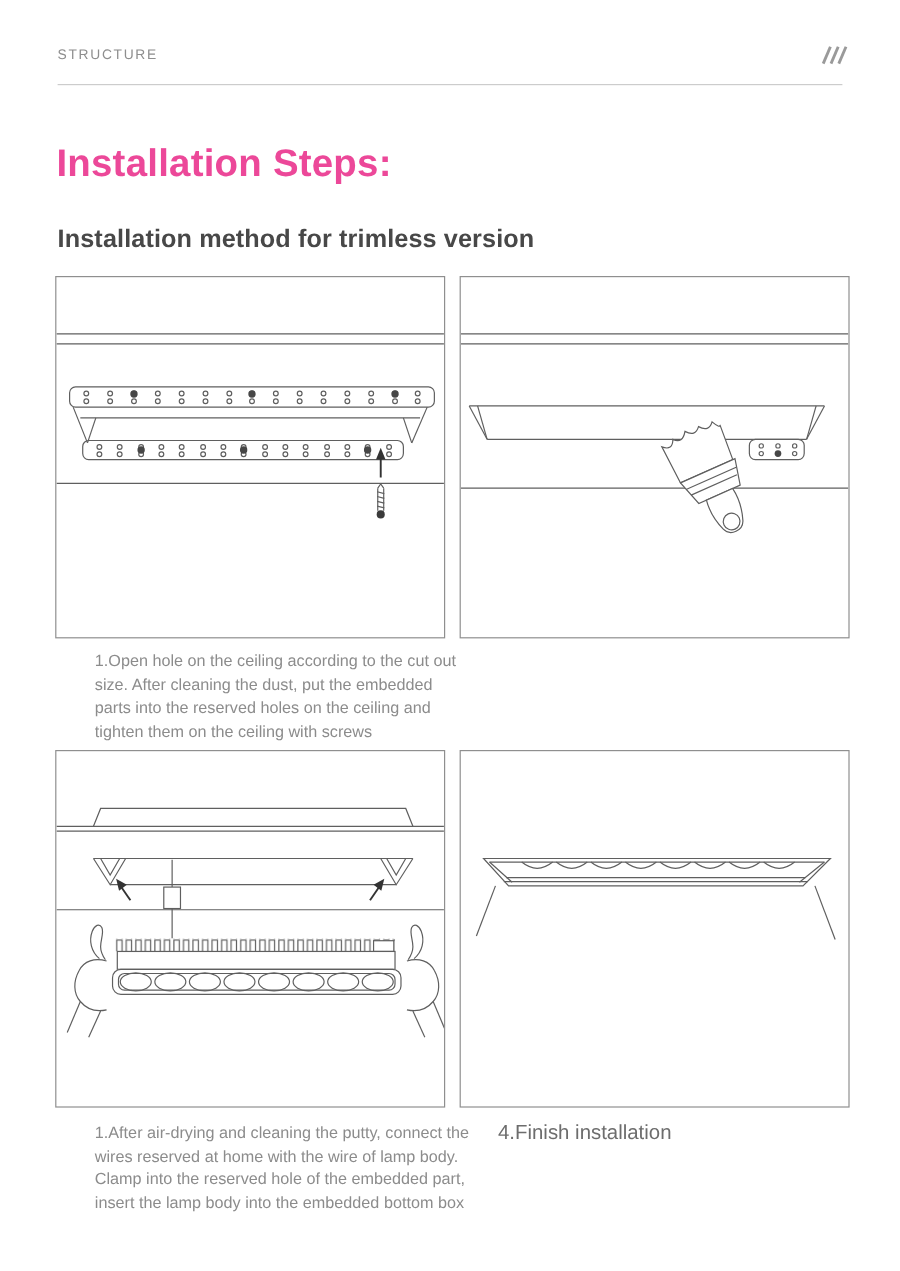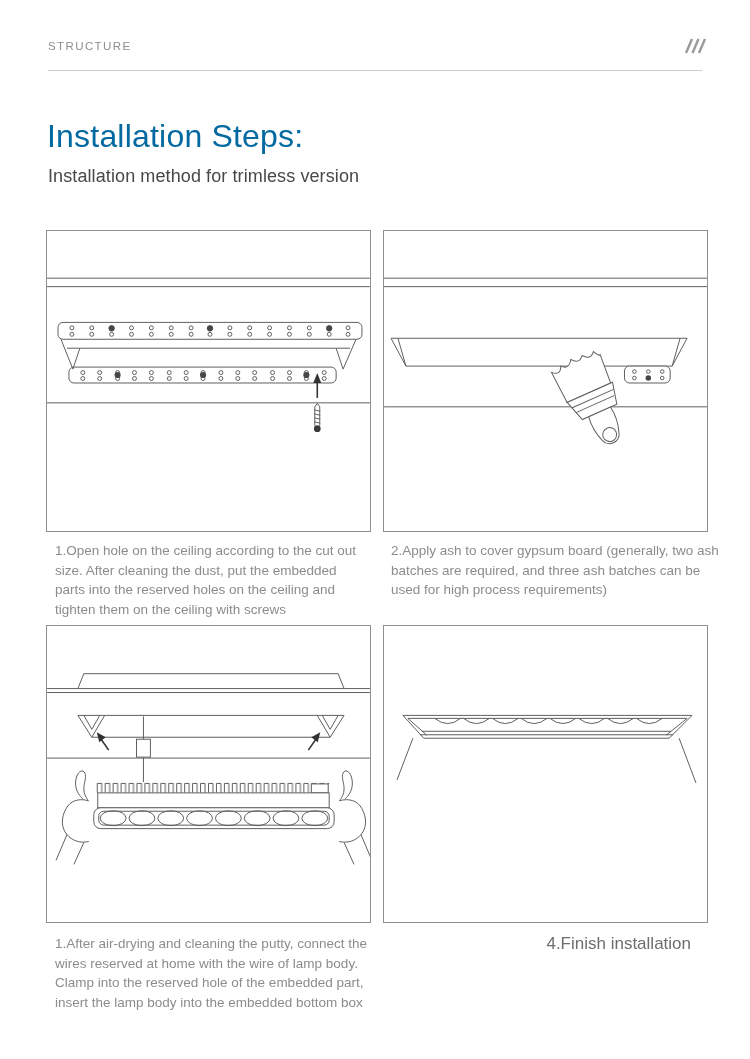--- a/index.html
+++ b/index.html
@@ -11,41 +11,41 @@
   
   .structure-label{
     position:absolute;left:48px;top:40px;
     font-size:11.5px;letter-spacing:1.4px;color:#8e8e8e;font-weight:400;
   }
   .slashes{position:absolute;right:40px;top:34px;width:30px;height:24px;}
   .top-divider{position:absolute;left:48px;top:70px;width:654px;height:0;border-top:1px solid #cccccc;}
   
   .h1{
     position:absolute;left:47px;top:118px;
-    font-size:32px;font-weight:400;color:#0369a1;letter-spacing:0.2px;
+    font-size:32px;font-weight:700;color:#ec4899;letter-spacing:0.2px;
   }
   .h2{
-    position:absolute;left:48px;top:166px;
-    font-size:18px;font-weight:400;color:#484848;letter-spacing:0.1px;
+    position:absolute;left:48px;top:188px;
+    font-size:21px;font-weight:700;color:#484848;letter-spacing:0.1px;
   }
   
   .panel{position:absolute;background:#fff;border:1px solid #8f8f8f;box-sizing:border-box;}
   .panel svg{display:block;width:100%;height:100%;}
   .p1{left:46px;top:230px;width:325px;height:302px;}
   .p2{left:383px;top:230px;width:325px;height:302px;}
   .p3{left:46px;top:625px;width:325px;height:298px;}
   .p4{left:383px;top:625px;width:325px;height:298px;}
   
   .caption{
-    position:absolute;font-size:13.5px;line-height:19.5px;color:#8c8c8c;font-weight:400;
+    position:absolute;font-size:13.5px;line-height:19.5px;color:#8c8c8c;font-weight:400;margin-left:24px;
   }
   .c1{left:55px;top:541px;width:315px;}
   .c2{left:391px;top:541px;width:330px;}
   .c3{left:55px;top:934px;width:312px;}
-  .c4{left:391px;top:932px;width:300px;font-size:17px;color:#6d6d6d;line-height:24px;text-align:right;}
+  .c4{left:391px;top:932px;width:300px;font-size:17px;color:#6d6d6d;line-height:24px;}
   
   .ink{stroke:#5f5f5f;stroke-width:1;fill:none;}
 </style>
 </head>
 <body>
 
 <div class="page">
 
   <div class="structure-label">STRUCTURE</div>
   <svg class="slashes" viewBox="0 0 30 24">
@@ -174,21 +174,20 @@
         <path d="M-26,0 L24,0 L19,22 L-19,22 Z" fill="#fff"></path>
         <line x1="-24" y1="7" x2="22" y2="7"></line>
         <line x1="-22" y1="13" x2="20" y2="13"></line>
         <path d="M-12,22 C-14,34 -12,42 -9,50 C-6,58 6,58 9,50 C12,42 14,34 12,22 Z" fill="#fff"></path>
         <circle cx="0" cy="47" r="7"></circle>
       </g>
     </svg>
   </div>
 
   <div class="caption c1">1.Open hole on the ceiling according to the cut out size. After cleaning the dust, put the embedded parts into the reserved holes on the ceiling and tighten them on the ceiling with screws</div>
-  <div class="caption c2">2.Apply ash to cover gypsum board (generally, two ash batches are required, and three ash batches can be used for high process requirements)</div>
 
   <div class="panel p3">
     <svg viewBox="0 0 325 298">
       <defs>
         <pattern id="fins" width="8" height="11" patternUnits="userSpaceOnUse" x="49" y="157">
           <path d="M1.5,11 L1.5,1.5 L6,1.5 L6,11" fill="none" stroke="#5f5f5f"></path>
         </pattern>
         <g id="handL">
           <path d="M36,174 C29,168 27,159 30,151 C32,146 36,144 38,148 C40,152 37,158 37,164 C37,169 39,172 41,175" fill="#fff"></path>
           <path d="M42,176 C32,173 23,176 19,184 C14,193 14,203 20,210 C25,216 33,219 42,217" fill="#fff"></path>

